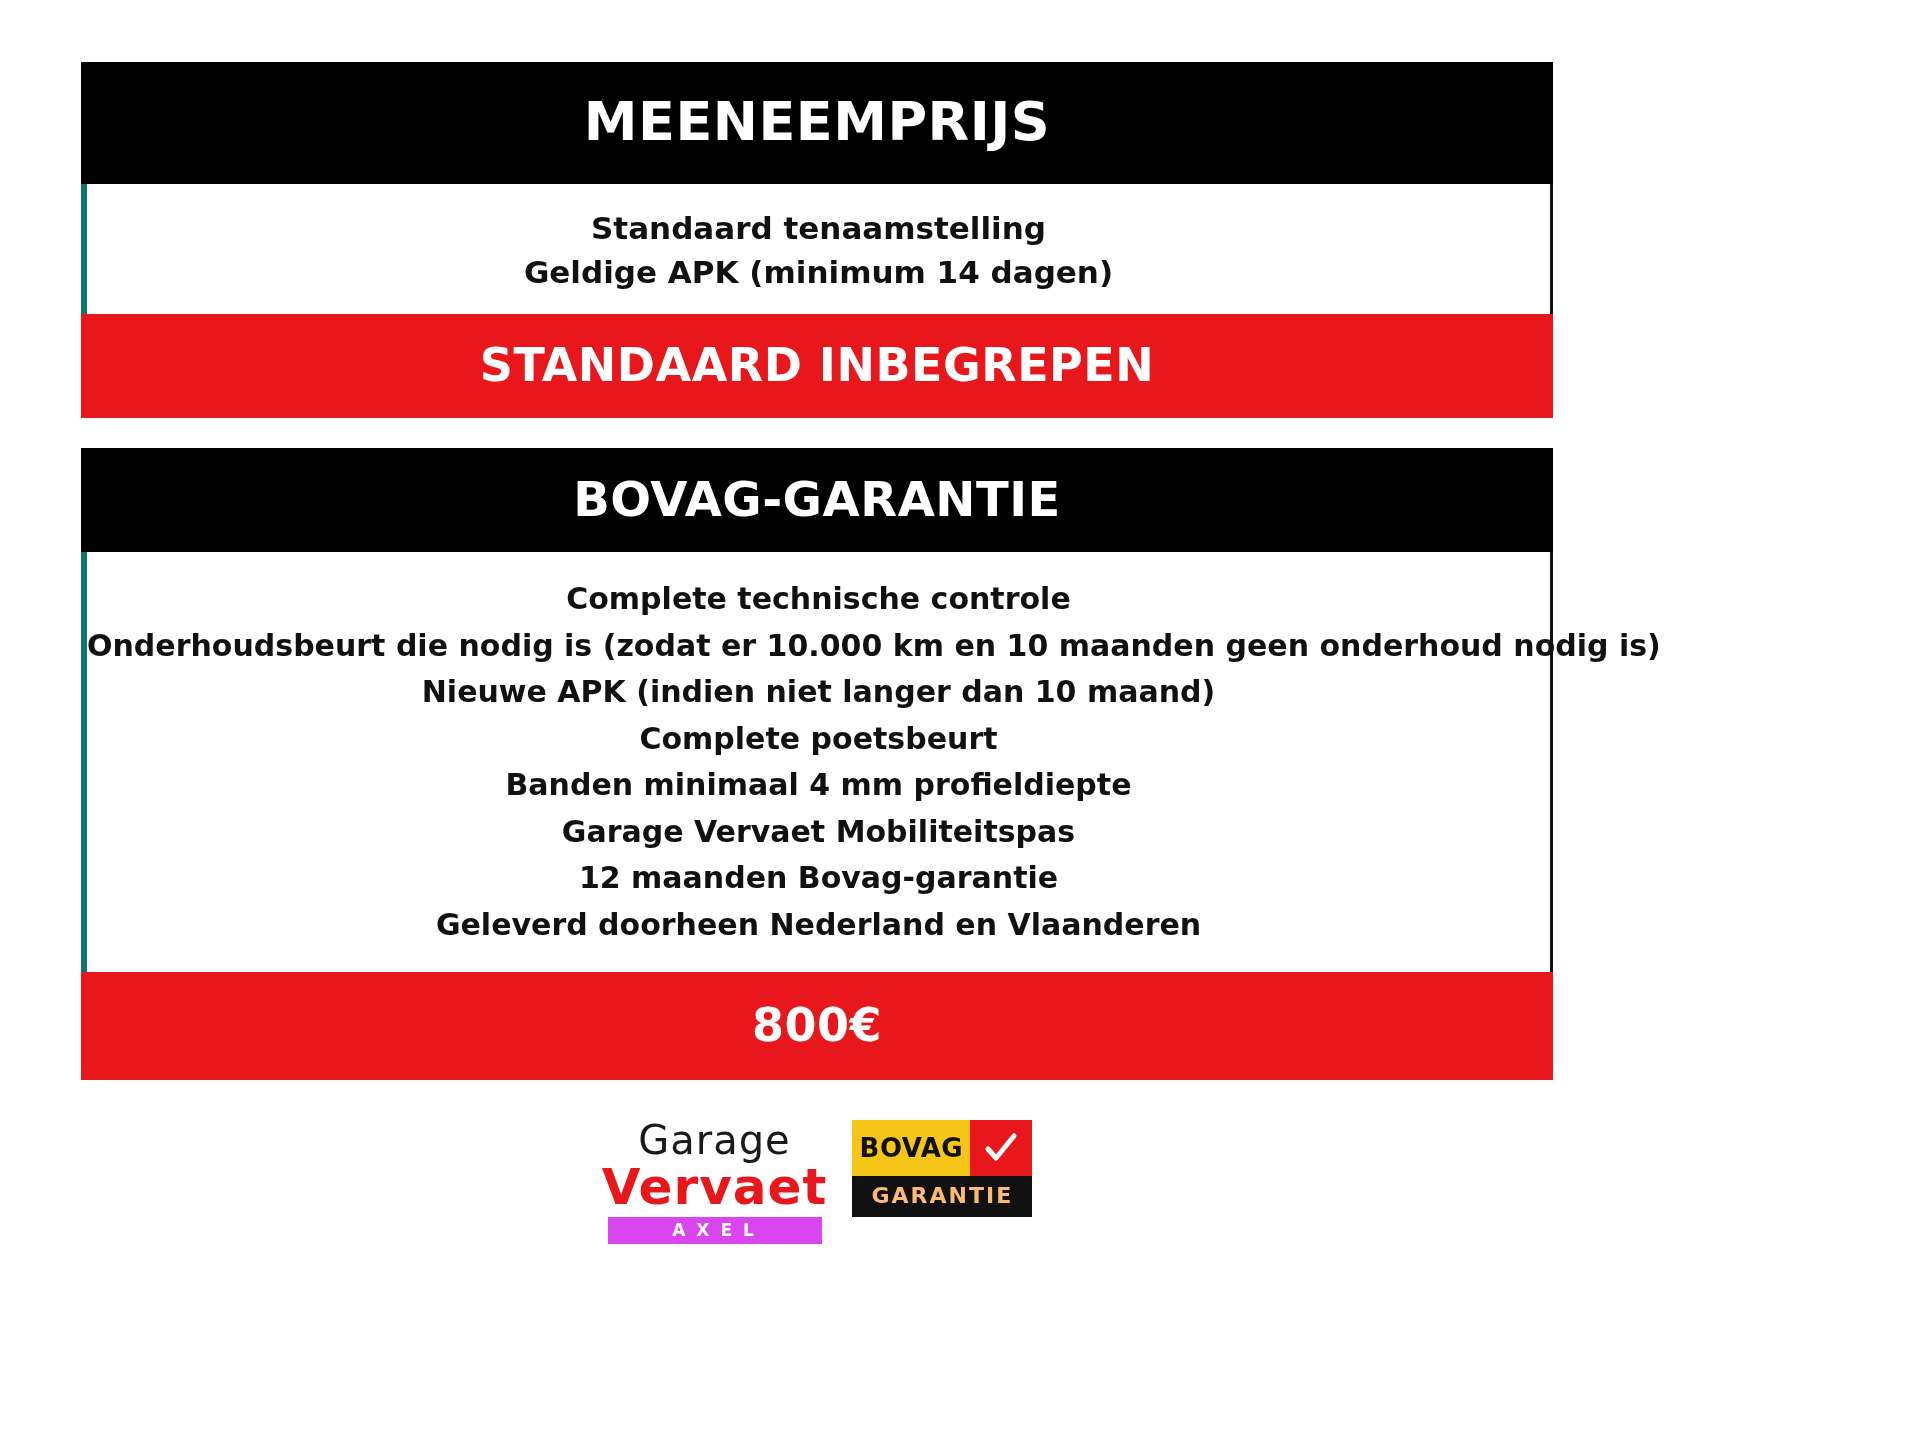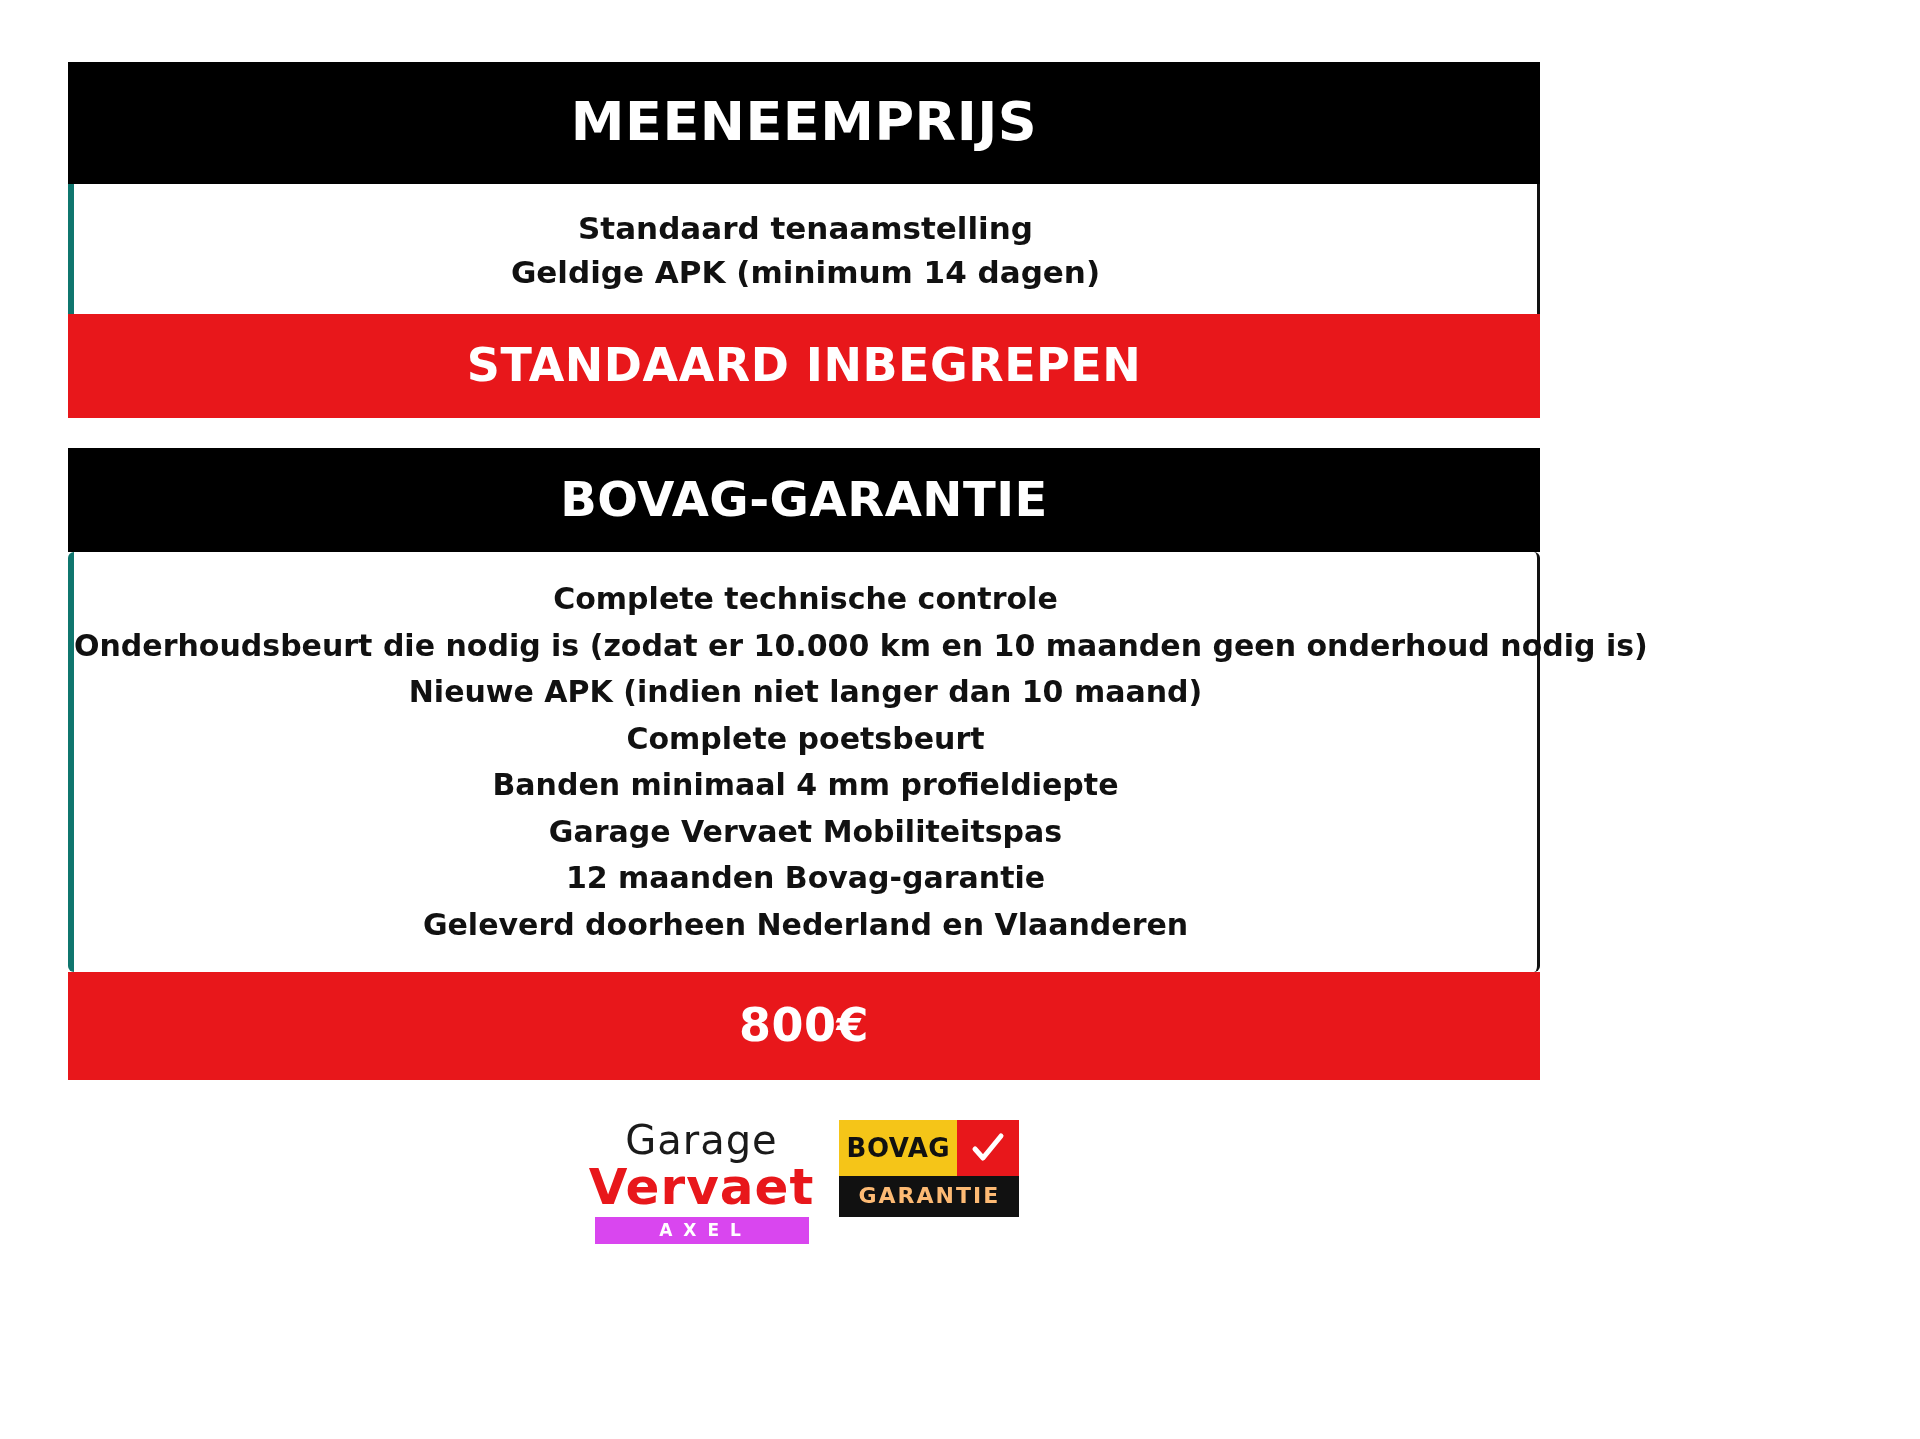--- a/index.html
+++ b/index.html
@@ -15,20 +15,21 @@
   }
   .page {
     position: relative;
     width: 1608px;
     height: 1439px;
     background: #ffffff;
     box-sizing: border-box;
     padding: 62px 68px 0 68px;
     display: flex;
     flex-direction: column;
+    margin-left: 13px;
   }
 
   .block {
     width: 100%;
     box-sizing: border-box;
   }
 
   .bar-black {
     background: #000000;
     color: #ffffff;
@@ -79,21 +80,20 @@
   }
 
   .title-bovag {
     font-size: 48px;
     line-height: 1;
     padding: 27px 0 29px 0;
   }
 
   .bovag-list {
     padding: 24px 0 24px 0;
-    border-radius: 6px;
   }
   .bovag-list .line {
     font-size: 30px;
     font-weight: 700;
     line-height: 1.55;
     color: #111;
     white-space: nowrap;
   }
 
   .price-bar {

